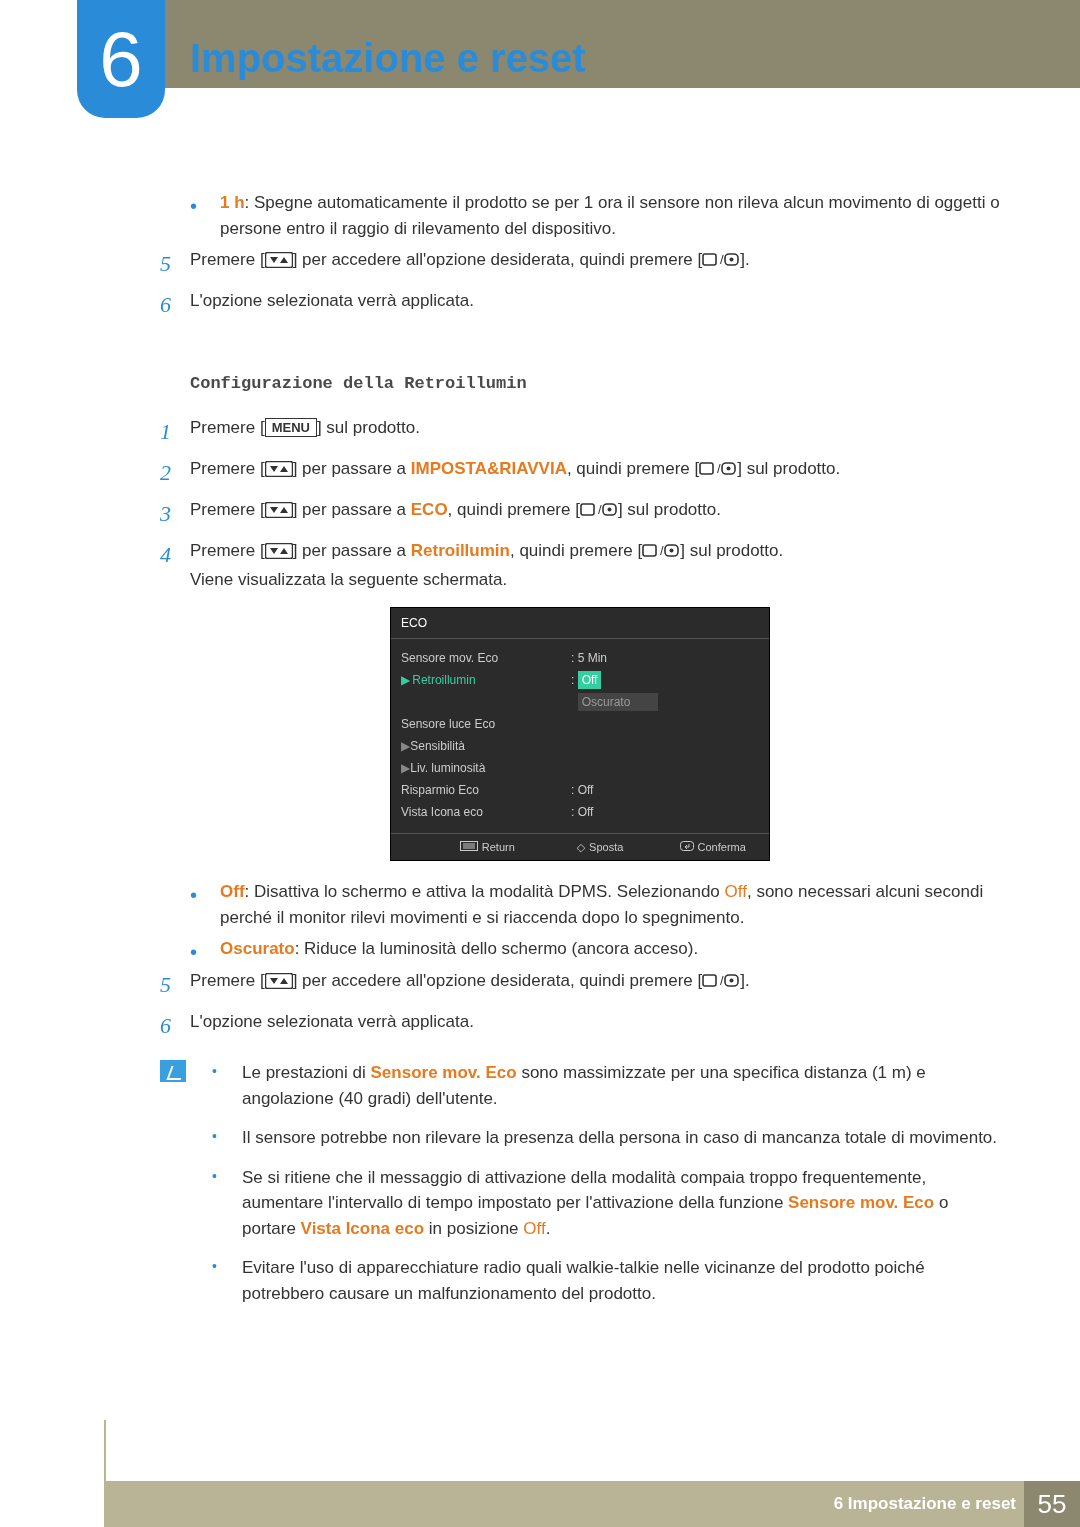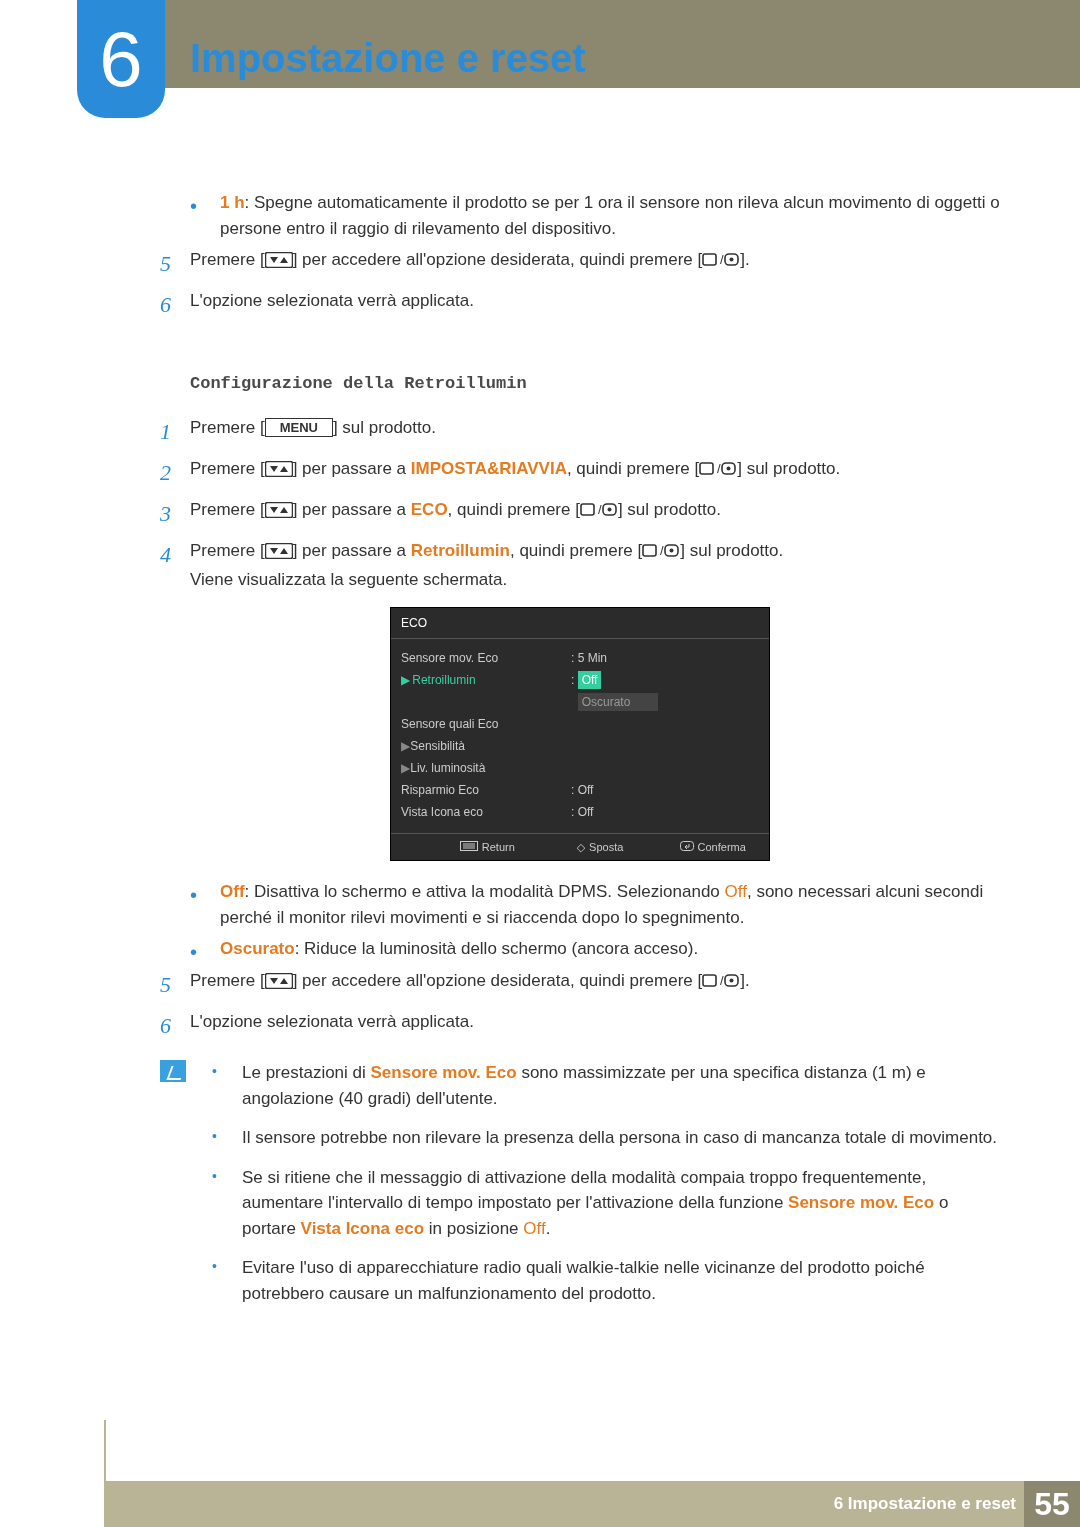--- a/index.html
+++ b/index.html
@@ -75,21 +75,21 @@
     line-height: 1;
     padding-top: 6px;
   }
   .bullet-dot::before { content: "•"; }
   .bullet-body { flex: 1; }
   .orange { color: #e67a1f; font-weight: bold; }
   .orange-nw { color: #e67a1f; }
   .menu-key {
     display: inline-block;
     border: 1.5px solid #333;
-    padding: 0 14px;
+    padding: 0 6px;
     font-size: 13px;
     line-height: 17px;
     vertical-align: 1px;
     font-weight: bold;
   }
   .updown-key {
     display: inline-block;
     vertical-align: -3px;
   }
   .confirm-key {
@@ -194,22 +194,22 @@
     margin-right: 8px;
   }
   .footer-page {
     background: #8c886f;
     color: #fff;
     height: 46px;
     width: 56px;
     display: flex;
     align-items: center;
     justify-content: center;
-    font-size: 32px;
-    font-weight: bold;
+    font-size: 26px;
+    font-weight: normal;
   }
   .left-gutter-line {
     position: absolute;
     top: 1420px;
     left: 104px;
     width: 2px;
     height: 107px;
     background: #bab496;
   }
 </style>
@@ -320,21 +320,21 @@
         </div>
         <div class="osd-row">
           <div class="osd-left"><span class="osd-arrow">▶</span><span class="osd-highlight-left">Retroillumin</span></div>
           <div class="osd-right">: <span class="osd-highlight-cell">Off</span></div>
         </div>
         <div class="osd-row">
           <div class="osd-left"></div>
           <div class="osd-right">&nbsp;&nbsp;<span class="osd-select-box">Oscurato</span></div>
         </div>
         <div class="osd-row">
-          <div class="osd-left">Sensore quali Eco</div>
+          <div class="osd-left">Sensore luce Eco</div>
           <div class="osd-right"></div>
         </div>
         <div class="osd-row">
           <div class="osd-left"><span style="color:#888;">▶</span>Sensibilità</div>
           <div class="osd-right"></div>
         </div>
         <div class="osd-row">
           <div class="osd-left"><span style="color:#888;">▶</span>Liv. luminosità</div>
           <div class="osd-right"></div>
         </div>

